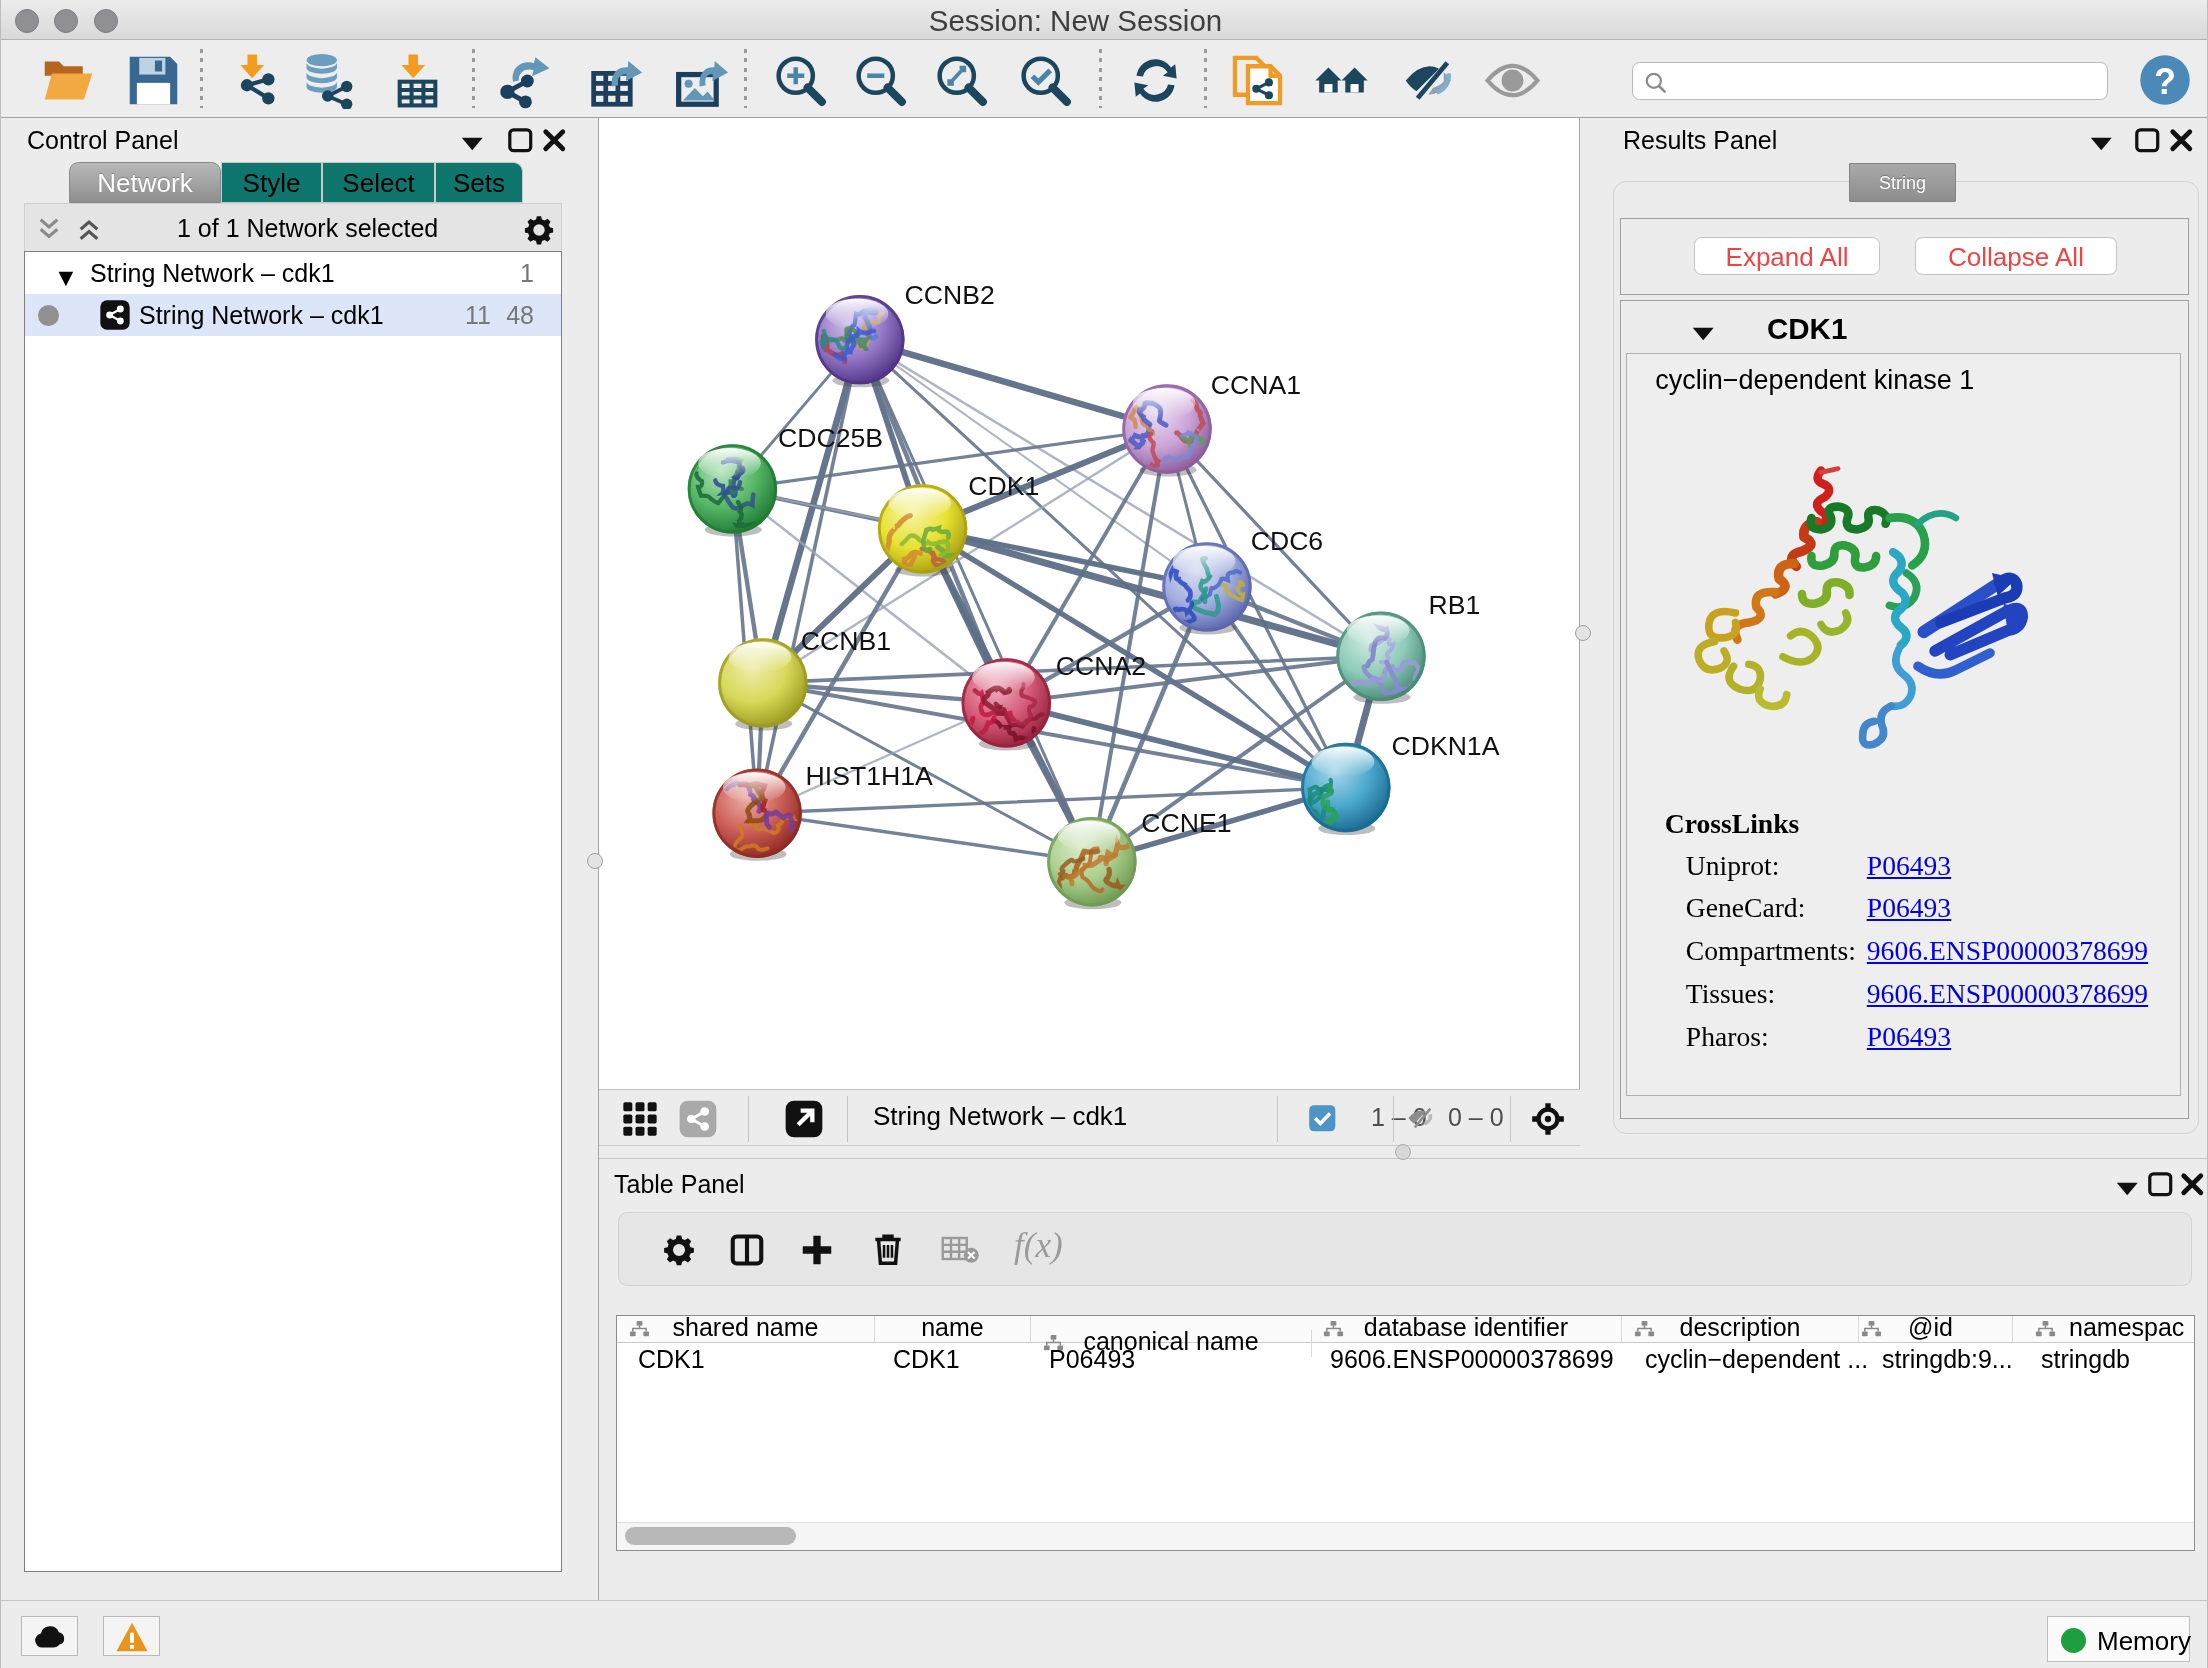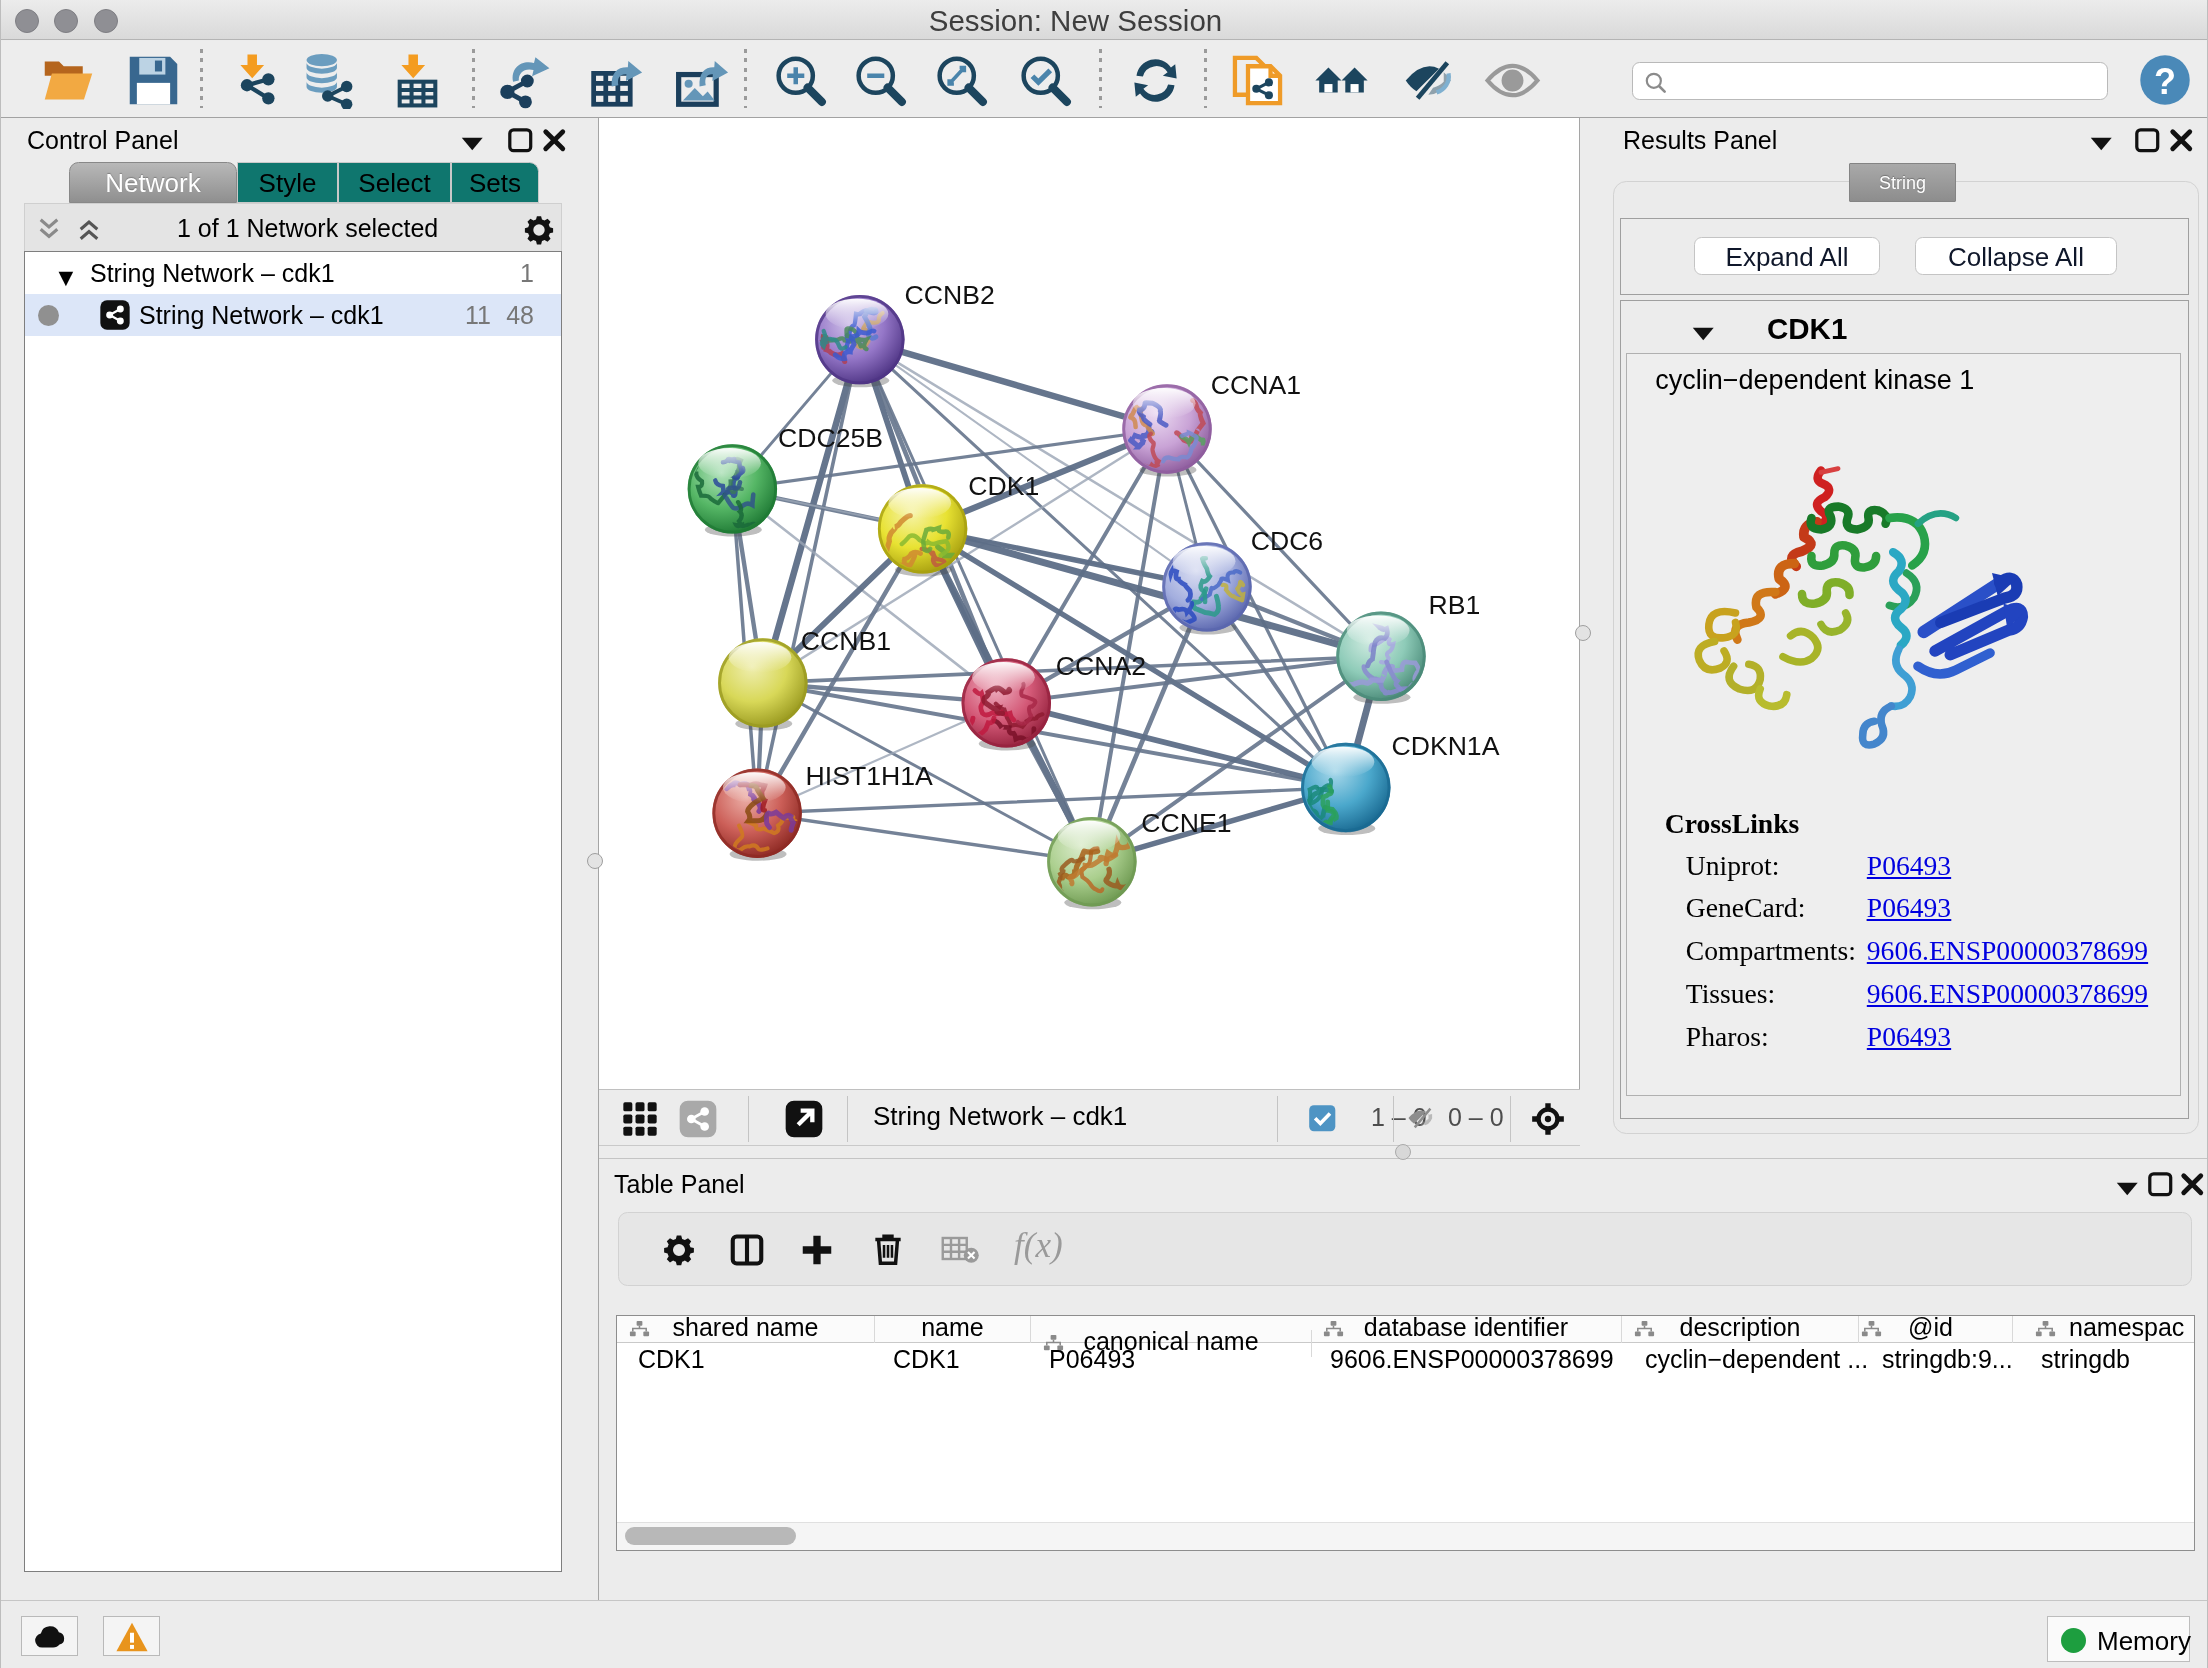--- a/index.html
+++ b/index.html
@@ -45,21 +45,21 @@
   text-shadow:0 -1px 1px rgba(0,0,0,0.25); }
 
 
 #cp-listbox { position:absolute; left:24px; top:133px; width:538px; height:1321px;
   background:#fff; border:1.9px solid #7e7e7e; }
 .cprow { position:relative; width:100%; height:42px; font-size:25px; }
 .selrow { background:#dce6f8; }
 
 
 .wbtn { background:#fff; border:1px solid #c4c4c4; border-radius:7.6px;
-  font-size:26px; text-align:center; color:#0f172a; position:absolute; }
+  font-size:26px; text-align:center; color:#ef4444; position:absolute; }
 
 a.lnk { color:#0000e0; text-decoration:underline; font-family:"Liberation Serif", serif; }
 .clrow { position:absolute; left:59px; font-size:27.6px; font-family:"Liberation Serif", serif; white-space:nowrap; }
 .cll { display:inline-block; width:181px; }
 
 
 #thead { position:absolute; left:0; top:0; width:100%; height:27px; background:#fbfbfb; border-bottom:1px solid #c9c9c9; }
 .th { position:absolute; top:0; height:27px; border-right:1px solid #d9d9d9; font-size:25px; text-align:center; }
 .th span { position:relative; top:-2.9px; }
 .treei { position:absolute; left:9.5px; top:1.9px; width:25px; height:23px; }
@@ -233,21 +233,21 @@
       <path d="M4 5 L26 5 L15 18 z" fill="#111"></path>
     </svg>
   <svg style="position:absolute; left:506px; top:7.6px;" width="28.5" height="28.5" viewBox="0 0 30 30">
       <rect x="4" y="4" width="22" height="22" rx="4" fill="none" stroke="#111" stroke-width="3.4"></rect>
     </svg>
   <svg style="position:absolute; left:540px; top:7.6px;" width="28.5" height="28.5" viewBox="0 0 30 30">
       <path d="M6 6 L24 24 M24 6 L6 24" stroke="#111" stroke-width="5" stroke-linecap="round"></path>
     </svg>
 
   <div style="position:absolute; left:69px; top:44px;">
-    <span class="tab tabsel" style="width:168px; border-radius:9.5px 9.5px 0 0;">Network</span><span class="tab" style="width:101px;">Style</span><span class="tab" style="width:113px;">Select</span><span class="tab" style="width:88px; border-radius:0 9.5px 0 0;">Sets</span>
+    <span class="tab tabsel" style="width:152px; border-radius:9.5px 9.5px 0 0;">Network</span><span class="tab" style="width:101px;">Style</span><span class="tab" style="width:113px;">Select</span><span class="tab" style="width:88px; border-radius:0 9.5px 0 0;">Sets</span>
   </div>
   <div style="position:absolute; left:24px; top:85px; width:538px; height:49px; background:#e4e4e4; border:1px solid #cfcfcf; font-size:25px;">
     <svg style="position:absolute; left:7.6px; top:10.5px;" width="32" height="28.5" viewBox="0 0 24 24">
         <path d="M5 4 l7 6 7-6 M5 12 l7 6 7-6" stroke="#8a8a8a" stroke-width="2.6" fill="none"></path>
       </svg>
     <svg style="position:absolute; left:48px; top:10.5px;" width="32" height="28.5" viewBox="0 0 24 24">
         <path d="M5 20 l7-6 7 6 M5 12 l7-6 7 6" stroke="#555" stroke-width="2.6" fill="none"></path>
       </svg>
     <span style="position:absolute; left:152px; top:9.5px;">1 of 1 Network selected</span>
     <svg style="position:absolute; left:496px; top:7.6px;" width="36" height="36" viewBox="0 0 24 24">

